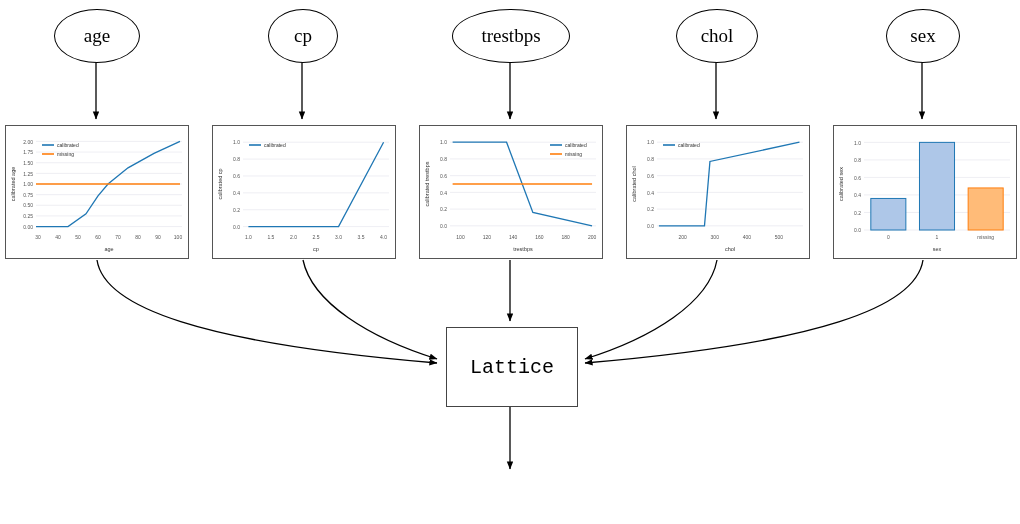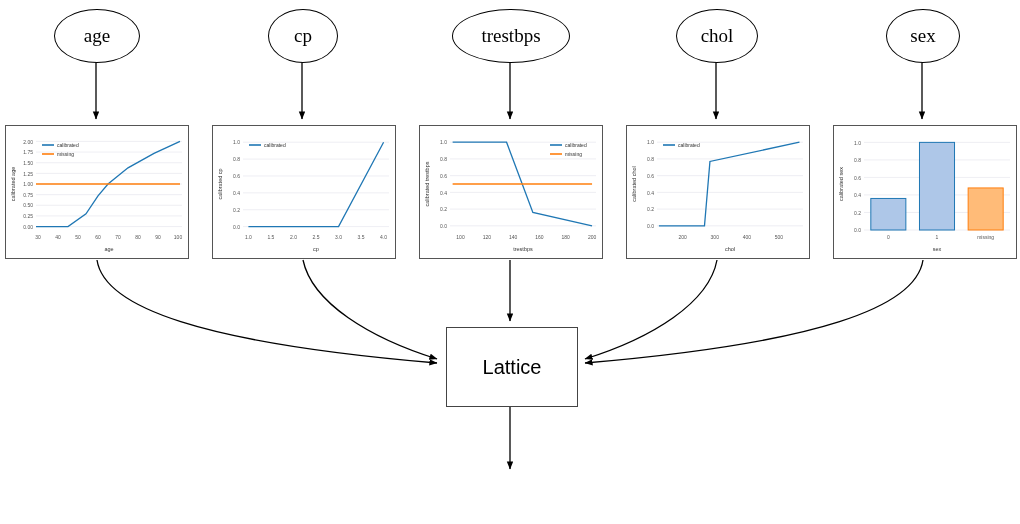--- a/index.html
+++ b/index.html
@@ -6,21 +6,21 @@
   body{width:1020px;height:524px;position:relative;overflow:hidden;
        font-family:"Liberation Serif",serif;}
   #stage{position:absolute;left:0;top:7px;width:1020px;height:524px;}
   .node-ellipse{position:absolute;border:1.2px solid #000;border-radius:50%;
      background:#fff;display:flex;align-items:center;justify-content:center;
      font-family:"Liberation Serif",serif;color:#000;}
   .panel{position:absolute;background:#fff;border:1.3px solid #555;box-sizing:border-box;}
   .plot-svg{display:block;}
   .lattice-box{position:absolute;border:1.3px solid #444;background:#fff;
      display:flex;align-items:center;justify-content:center;
-     font-family:Liberation Sans, sans-serif;}
+     font-family:Liberation Mono, monospace;}
   svg.edges{position:absolute;left:0;top:0;width:1020px;height:524px;pointer-events:none;}
 </style>
 </head>
 <body>
 
 <div id="stage">
 
   <svg class="edges" viewBox="0 0 1020 524" xmlns="http://www.w3.org/2000/svg">
     <defs>
       <marker id="ah" markerWidth="9" markerHeight="9" refX="7.6" refY="3.2" orient="auto" markerUnits="userSpaceOnUse">

